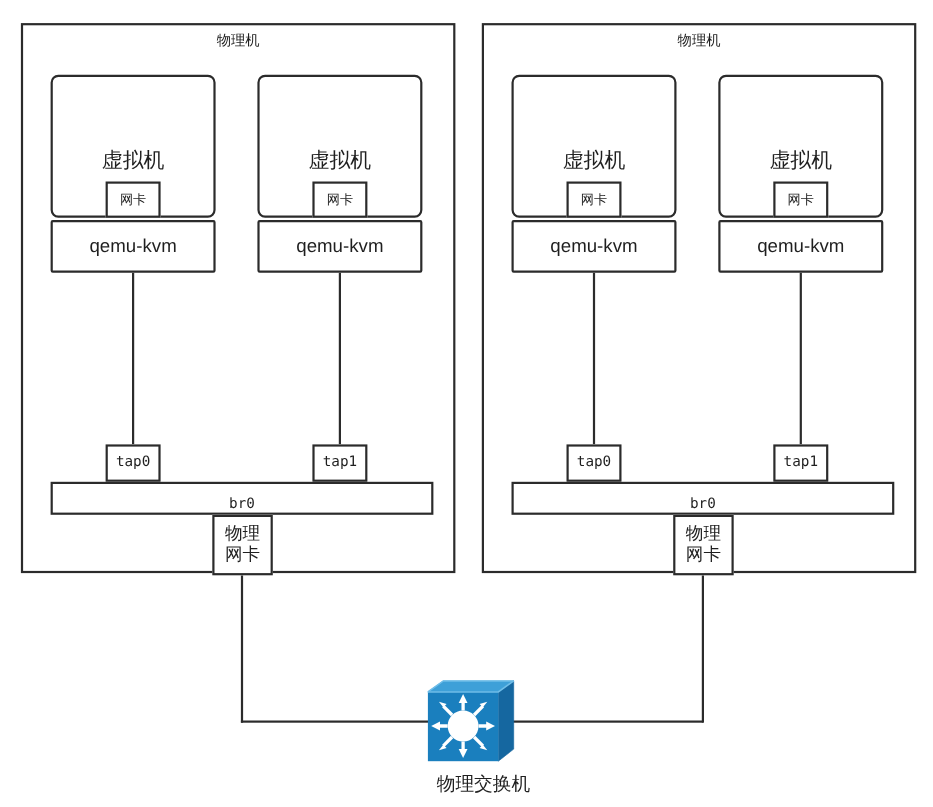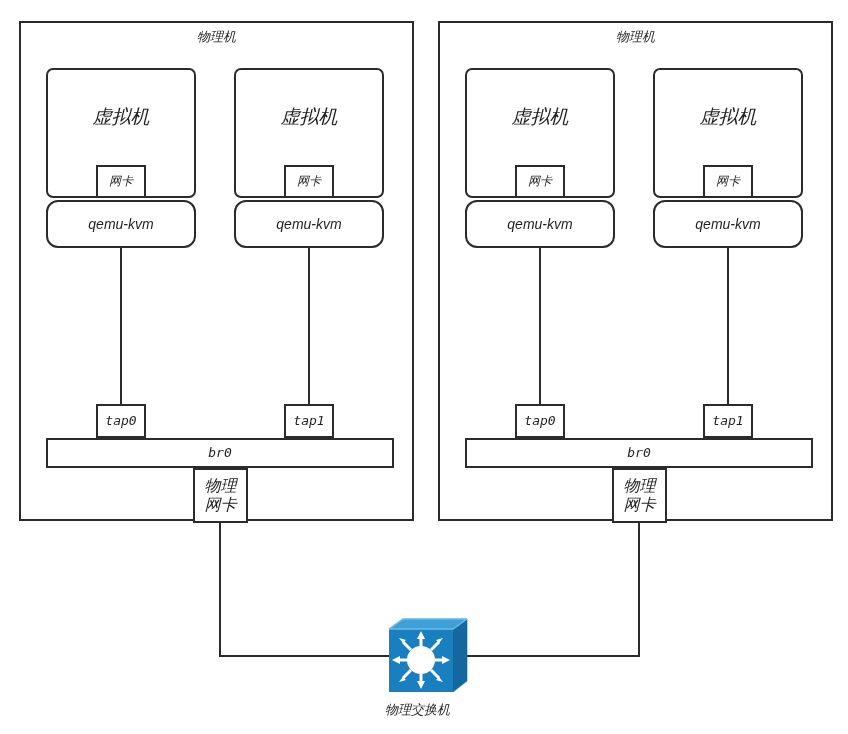--- a/index.html
+++ b/index.html
@@ -11,21 +11,20 @@
   body {
     font-family: "Liberation Sans", "DejaVu Sans", sans-serif;
     color: #1f1f1f;
   }
   #canvas {
     position: relative;
     width: 848px;
     height: 734px;
     background: #ffffff;
     overflow: hidden;
-    font-style: italic;
   }
 
   
   .box {
     position: absolute;
     box-sizing: border-box;
     border: 2px solid #2b2b2b;
     background: #ffffff;
     display: flex;
     align-items: center;
@@ -45,42 +44,43 @@
     top: 6px;
     text-align: center;
     font-size: 13px;
     color: #1f1f1f;
     white-space: nowrap;
   }
   .vm-box {
     border-radius: 7px;
     align-items: flex-start;
     justify-content: center;
-    padding-top: 36px;
+    padding-top: 66px;
     font-size: 19px;
   }
   .qemu-box {
-    border-radius: 12px;
-    font-size: 14px;
+    border-radius: 2px;
+    font-size: 17px;
     z-index: 5;
   }
   .nic-box {
     font-size: 12px;
     z-index: 4;
   }
   .tap-box {
     font-size: 13px;
     font-family: "DejaVu Sans Mono", "Liberation Mono", monospace;
     z-index: 4;
     justify-content: center;
   }
   .br-box {
     font-size: 13px;
     font-family: "DejaVu Sans Mono", "Liberation Mono", monospace;
     z-index: 3;
+    align-items: flex-end;
   }
   .pnic-box {
     font-size: 16px;
     flex-direction: column;
     z-index: 6;
   }
   .pnic-box span { display: block; }
 
   
   .line-v {
@@ -96,24 +96,24 @@
     z-index: 1;
   }
 
   
   .switch-wrap {
     position: absolute;
     z-index: 8;
   }
   .switch-label {
     position: absolute;
-    left: 0;
+    left: 12px;
     right: 0;
-    text-align: left;
-    font-size: 13px;
+    text-align: right;
+    font-size: 17px;
     color: #1f1f1f;
     white-space: nowrap;
   }
 </style>
 </head>
 <body>
 
 <div id="canvas">
 
   <div class="box host-frame" style="left:19px; top:21px; width:395px; height:500px;">

